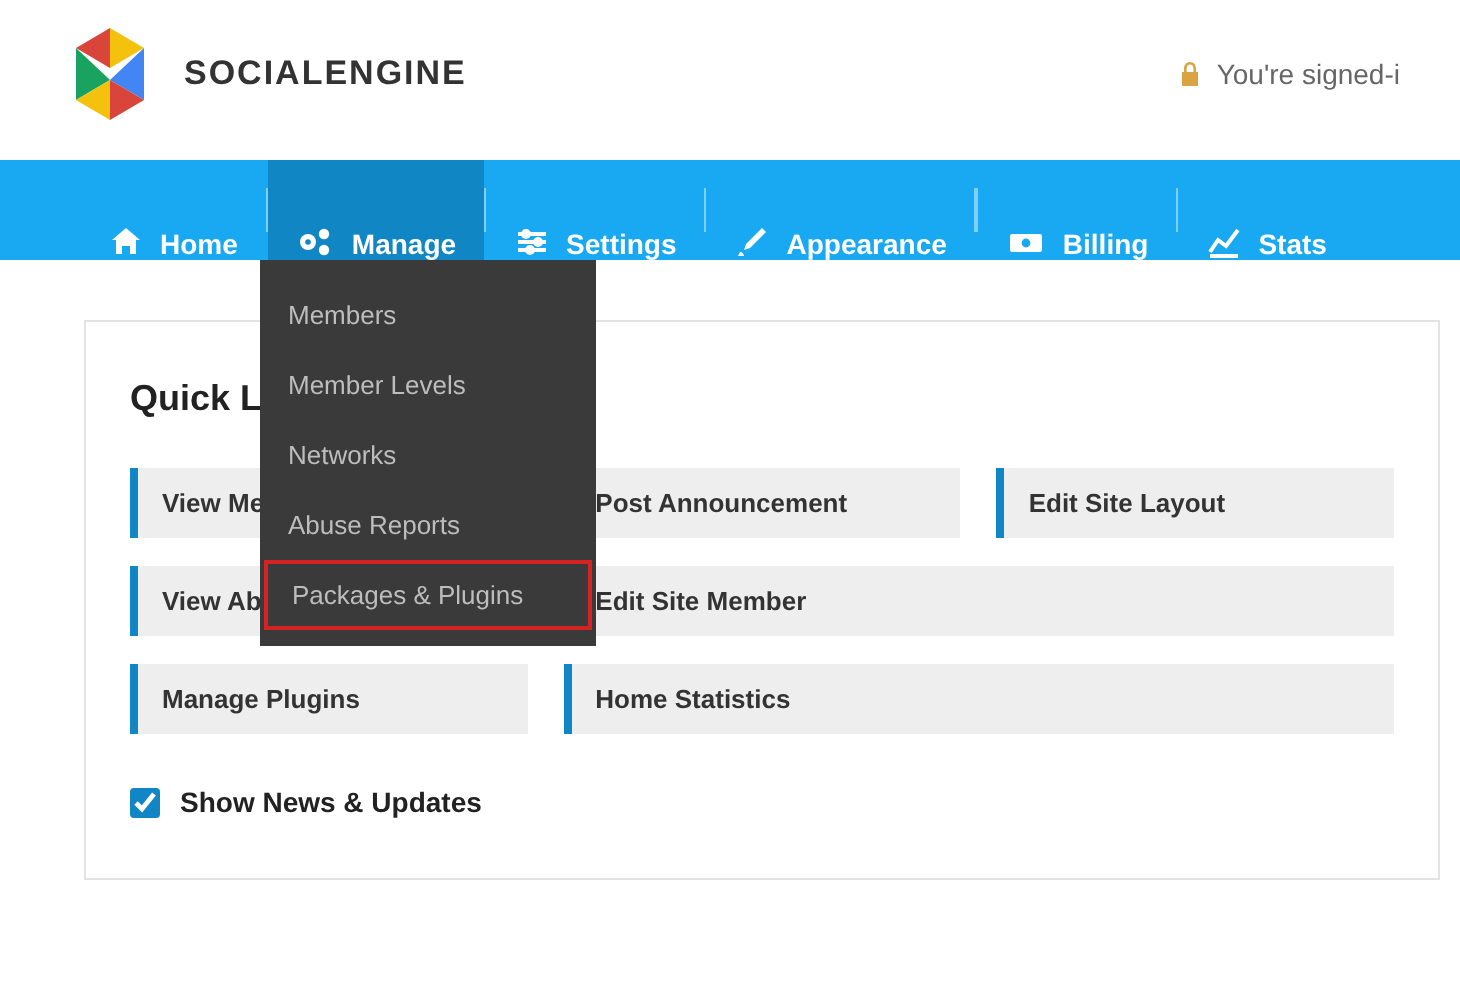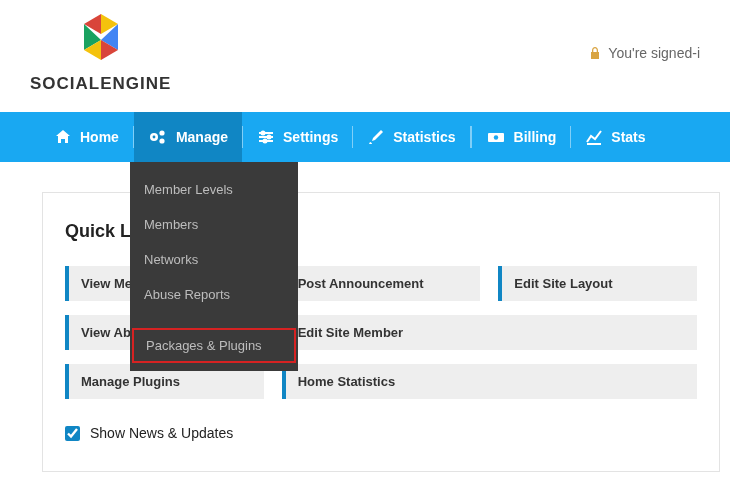--- a/index.html
+++ b/index.html
@@ -1,35 +1,35 @@
 <!DOCTYPE html>
 <html><head>
 <meta charset="utf-8">
 <style>
   * { box-sizing: border-box; margin: 0; padding: 0; }
   body { font-family: "Segoe UI", Tahoma, Verdana, sans-serif; background: #fff; width: 730px; color: #333; }
   .topbar { display: flex; align-items: center; justify-content: space-between; padding: 12px 30px 18px 30px; }
-  .brand { display: flex; align-items: center; gap: 12px; flex-direction: column; }
+  .brand { display: flex; align-items: center; gap: 12px; }
   .brand-text { font-size: 17px; font-weight: 700; letter-spacing: 1px; color: #333; }
   .signed { font-size: 14px; color: #666; display: flex; align-items: center; gap: 6px; }
   .nav { background: #19a8f2; display: flex; align-items: stretch; height: 50px; padding-left: 40px; position: relative; }
-  .nav-item { display: flex; align-items: center; color: #fff; font-size: 14px; font-weight: 600; padding: 0 14px; cursor: pointer; gap: 8px; white-space: nowrap; }
+  .nav-item { display: flex; align-items: flex-end; color: #fff; font-size: 14px; font-weight: 600; padding: 0 14px; cursor: pointer; gap: 8px; white-space: nowrap; }
   .nav-item.active { background: #1086c4; }
   .nav-sep { width: 1px; background: rgba(255,255,255,0.45); margin: 14px 0; }
   .dropdown { position: absolute; top: 50px; left: 130px; width: 168px; background: #3a3a3a; z-index: 20; padding: 10px 0 6px 0; }
   .dropdown-item { color: #bdbdbd; font-size: 13px; padding: 10px 14px; cursor: pointer; }
-  .dropdown-item.highlight { border: 2px solid #d62222; margin: 16px 2px 2px 2px; padding: 8px 12px; }
+  .dropdown-item.highlight { border: 2px solid #d62222; margin: 0 2px 2px 2px; padding: 8px 12px; }
   .content { border: 1px solid #e3e3e3; margin: 30px 10px 0 42px; padding: 28px 22px 30px 22px; position: relative; }
   .section-title { font-size: 18px; font-weight: 700; color: #222; margin-bottom: 24px; }
   .links-grid { display: grid; grid-template-columns: repeat(3, 1fr); gap: 14px 18px; }
   .ql { background: #eeeeee; border-left: 4px solid #1086c4; padding: 10px 12px; font-size: 13px; color: #333; font-weight: 600; cursor: pointer; }
   .ql.span2 { grid-column: span 2; }
   .newsrow { margin-top: 26px; display: flex; align-items: center; gap: 10px; }
   .checkbox { width: 15px; height: 15px; accent-color: #1086c4; }
-  .news-label { font-size: 14px; font-weight: 400; color: #222; }
+  .news-label { font-size: 14px; font-weight: 700; color: #222; }
   .icon { display: inline-flex; }
 </style>
 </head>
 <body>
 
 <div class="topbar">
   <div class="brand">
     <span class="icon">
       <svg width="50" height="50" viewBox="0 0 50 50">
         <polygon points="25,2 42,12 25,22" fill="#f4c20d"></polygon>
@@ -87,21 +87,21 @@
       </span>
     <span>Settings</span>
   </div>
   <div class="nav-sep"></div>
   <div class="nav-item">
     <span class="icon">
         <svg width="18" height="18" viewBox="0 0 18 18" fill="#fff">
           <path d="M14 2l2 2-8 8-3 1 1-3 8-8zM3 14c1 0 2 1 2 2H2l1-2z"></path>
         </svg>
       </span>
-    <span>Statistics</span>
+    <span>Appearance</span>
   </div>
   <div class="nav-sep"></div>
   <div class="nav-sep"></div>
   <div class="nav-item">
     <span class="icon">
         <svg width="20" height="18" viewBox="0 0 20 18" fill="#fff">
           <rect x="2" y="5" width="16" height="9" rx="1"></rect>
           <circle cx="10" cy="9.5" r="2.2" fill="#19a8f2"></circle>
         </svg>
       </span>
@@ -112,22 +112,22 @@
     <span class="icon">
         <svg width="18" height="18" viewBox="0 0 18 18" fill="none" stroke="#fff" stroke-width="2">
           <polyline points="2,14 6,8 10,11 16,3"></polyline>
           <path d="M2 16h14"></path>
         </svg>
       </span>
     <span>Stats</span>
   </div>
 
   <div class="dropdown">
+    <div class="dropdown-item">Members</div>
     <div class="dropdown-item">Member Levels</div>
-    <div class="dropdown-item">Members</div>
     <div class="dropdown-item">Networks</div>
     <div class="dropdown-item">Abuse Reports</div>
     <div class="dropdown-item highlight">Packages &amp; Plugins</div>
   </div>
 </div>
 
 <div class="content">
   <div class="section-title">Quick Links</div>
   <div class="links-grid">
     <div class="ql">View Members</div>

